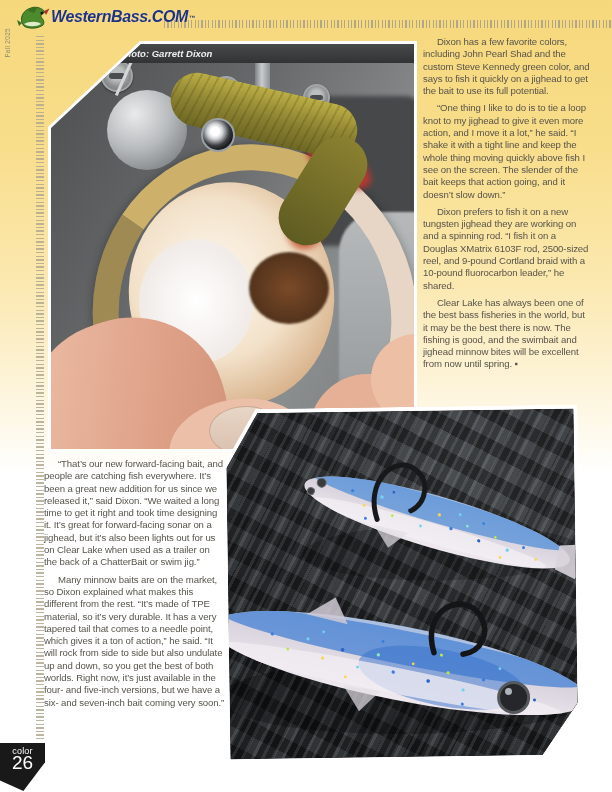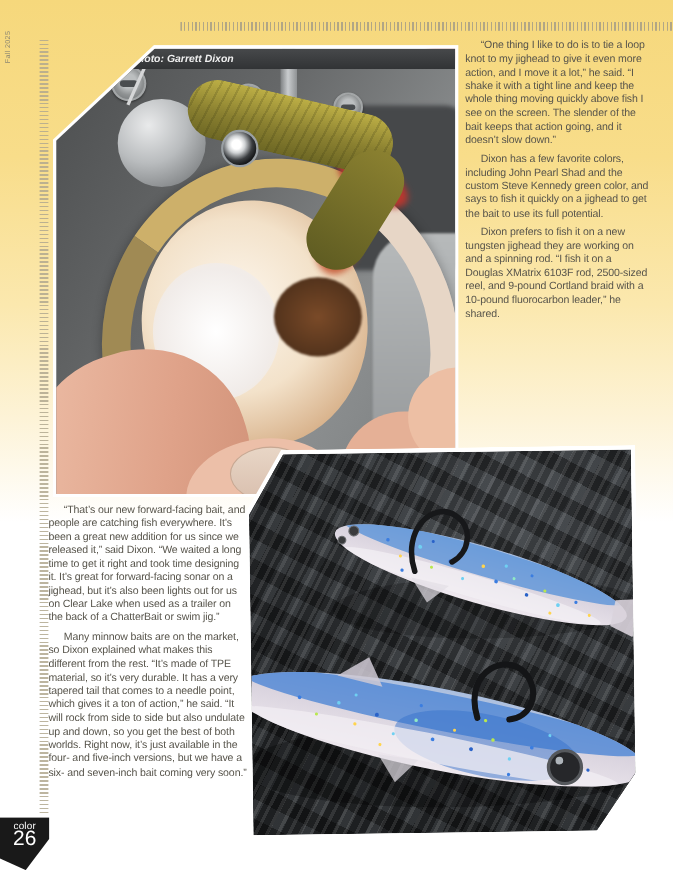--- a/index.html
+++ b/index.html
@@ -104,20 +104,32 @@
 </head>
 <body>
 
 <div class="page">
 
   <div class="abs edge-dash-h"></div>
   <div class="abs edge-dash-v"></div>
 
   <div class="abs edition">Fall 2025</div>
 
+  <div class="abs logo">
+    <svg width="34" height="28" viewBox="0 0 34 28">
+      <path d="M6 20 C4 13 8 7 15 5 C20 3 26 5 29 9 C26 10 24.5 12 25 14 C27 16 29 19 27 22 C22 26 12 26 8 23 Z" fill="#4c8a2e" stroke="#2c5c1a" stroke-width="1"></path>
+      <path d="M8 21 C12 24 20 24 25 21 C22 18 13 18 8 21 Z" fill="#e2ebca"></path>
+      <path d="M12 8 C14 5 18 4 21 5 L18 10 Z" fill="#3a7022"></path>
+      <path d="M28 8 L33.5 5.5 L30 12 Z" fill="#b03226"></path>
+      <circle cx="26" cy="10" r="1.6" fill="#101010"></circle>
+      <path d="M6 20 L1 17 L3 23 Z" fill="#3a7022"></path>
+    </svg>
+    <span class="brand">WesternBass.COM</span>
+    <span class="brand-tm">™</span>
+  </div>
 
   <div class="abs photo-top-wrap">
     <div class="photo-top">
       <div class="abs dark-right"></div>
       <div class="abs seat-light"></div>
       <div class="abs latch latch1">
           <div class="slot"></div>
         </div>
       <div class="abs latch latch2">
           <div class="slot"></div>
@@ -147,23 +159,24 @@
       <div class="abs finger-right"></div>
       <div class="abs finger-right2"></div>
 
       <div class="credit-banner">
         <div class="credit">Photo: Garrett Dixon</div>
       </div>
     </div>
   </div>
 
   <div class="abs col col-right">
+      <p class="para">Dixon has a few favorite colors, including John Pearl Shad and the custom Steve Kennedy green color, and says to fish it quickly on a jighead to get the bait to use its full potential.</p>
       <p class="para">“One thing I like to do is to tie a loop knot to my jighead to give it even more action, and I move it a lot,” he said. “I shake it with a tight line and keep the whole thing moving quickly above fish I see on the screen. The slender of the bait keeps that action going, and it doesn’t slow down.”</p>
-      <p class="para">Dixon has a few favorite colors, including John Pearl Shad and the custom Steve Kennedy green color, and says to fish it quickly on a jighead to get the bait to use its full potential.</p>
       <p class="para">Dixon prefers to fish it on a new tungsten jighead they are working on and a spinning rod. “I fish it on a Douglas XMatrix 6103F rod, 2500-sized reel, and 9-pound Cortland braid with a 10-pound fluorocarbon leader,” he shared.</p>
+      <p class="para">Clear Lake has always been one of the best bass fisheries in the world, but it may be the best there is now. The fishing is good, and the swimbait and jighead minnow bites will be excellent from now until spring.  ▪</p>
     </div>
   <div class="abs col col-left">
       <p class="para">“That’s our new forward-facing bait, and people are catching fish everywhere. It’s been a great new addition for us since we released it,” said Dixon. “We waited a long time to get it right and took time designing it. It’s great for forward-facing sonar on a jighead, but it’s also been lights out for us on Clear Lake when used as a trailer on the back of a ChatterBait or swim jig.”</p>
       <p class="para">Many minnow baits are on the market, so Dixon explained what makes this different from the rest. “It’s made of TPE material, so it’s very durable. It has a very tapered tail that comes to a needle point, which gives it a ton of action,” he said. “It will rock from side to side but also undulate up and down, so you get the best of both worlds. Right now, it’s just available in the four- and five-inch versions, but we have a six- and seven-inch bait coming very soon.”</p>
     </div>
 
   <div class="abs photo-bottom-wrap">
     <div class="photo-bottom">
       <svg width="348" height="346" viewBox="0 0 348 346">
         <defs>

